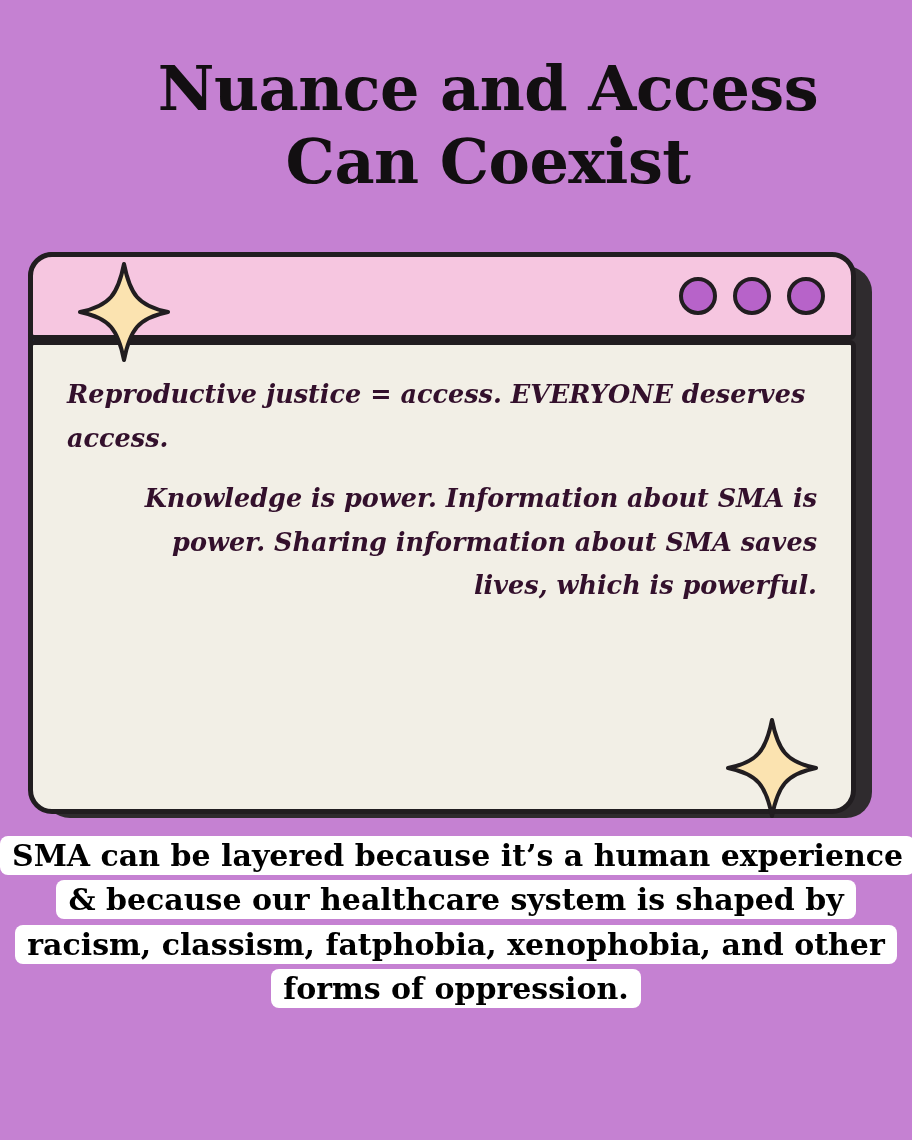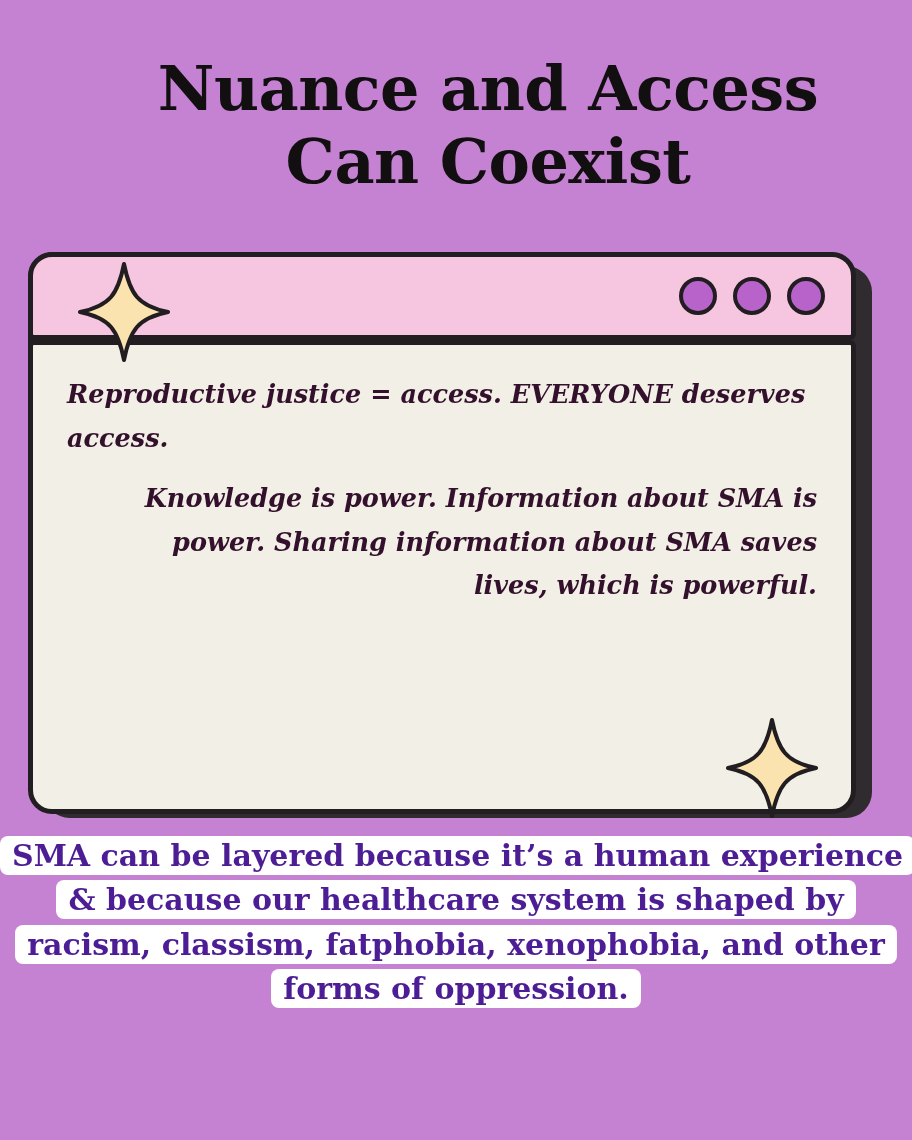--- a/index.html
+++ b/index.html
@@ -125,21 +125,21 @@
   .sparkle-top { left: 78px; top: 262px; }
   .sparkle-bottom { left: 726px; top: 718px; }
 
   
   .caption {
     position: absolute;
     left: 0;
     top: 834px;
     width: 912px;
     text-align: center;
-    color: #4c1d95;
+    color: #000000;
     font-family: "DejaVu Serif", serif;
     font-weight: bold;
     font-size: 30px;
     line-height: 1.48;
   }
   .caption span {
     background: #ffffff;
     border-radius: 8px;
     padding: 2px 12px;
     box-decoration-break: clone;

